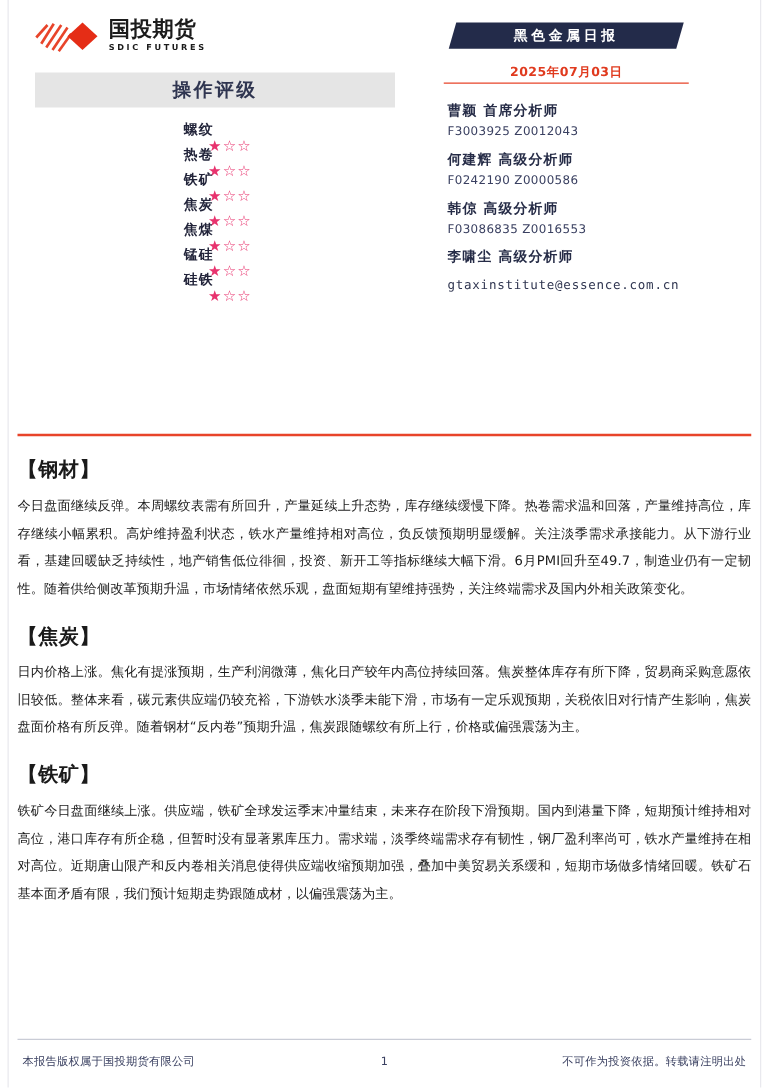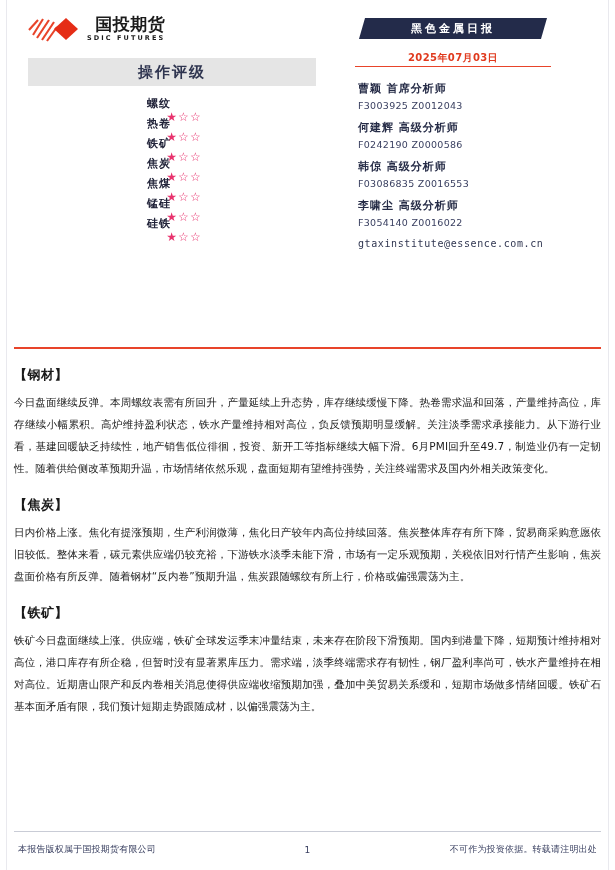--- a/index.html
+++ b/index.html
@@ -48,21 +48,20 @@
     height: 26px;
     position: relative;
     margin-right: 7px;
     flex: none;
   }
   .logo-text {
     display: flex;
     flex-direction: column;
     justify-content: center;
     line-height: 1;
-    text-align: right;
   }
   .logo-cn {
     font-size: 17px;
     font-weight: bold;
     letter-spacing: 0.5px;
     color: #1b1b1b;
     font-family: "DejaVu Sans", "Liberation Sans", sans-serif;
   }
   .logo-en {
     font-size: 6.5px;
@@ -208,21 +207,21 @@
   .content {
     position: absolute;
     top: 366px;
     left: 14px;
     width: 587px;
   }
   .section {
     margin-bottom: 17px;
   }
   .section-title {
-    font-size: 13px;
+    font-size: 16px;
     font-weight: bold;
     color: #1a1a1a;
     margin-bottom: 7px;
     letter-spacing: 0.5px;
   }
   .section-body {
     font-size: 10.5px;
     line-height: 22px;
     color: #1a1a1a;
     text-align: justify;
@@ -360,21 +359,20 @@
           <div class="analyst">
             <div class="analyst-name-line">何建辉  高级分析师</div>
             <div class="analyst-code">F0242190  Z0000586</div>
           </div>
           <div class="analyst">
             <div class="analyst-name-line">韩倞  高级分析师</div>
             <div class="analyst-code">F03086835  Z0016553</div>
           </div>
           <div class="analyst">
             <div class="analyst-name-line">李啸尘  高级分析师</div>
-            <div class="analyst-code">F3054140  Z0016022</div>
           </div>
         </div>
 
       <div class="contact">
         <div class="contact-line">gtaxinstitute@essence.com.cn</div>
       </div>
 
     </div>
   </div>
 

